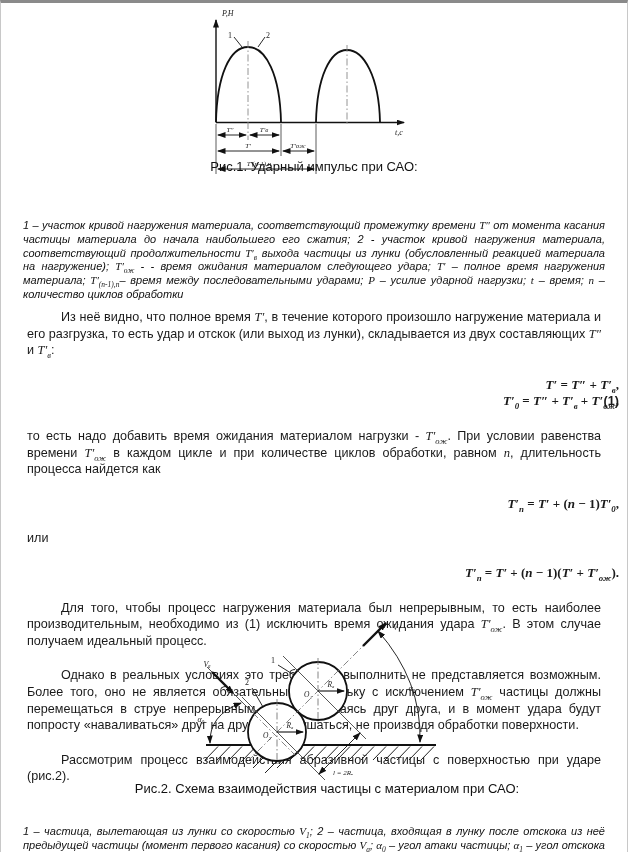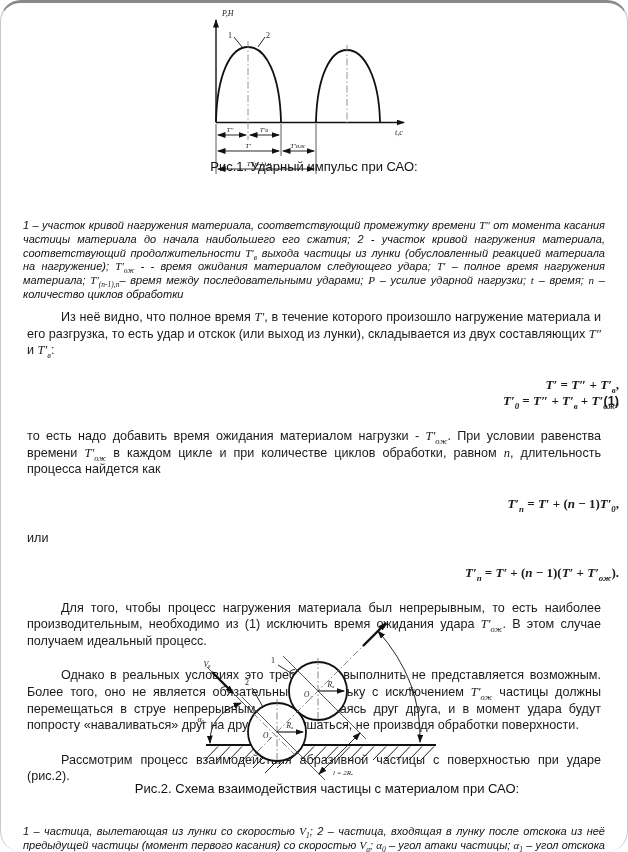--- a/index.html
+++ b/index.html
@@ -1,20 +1,20 @@
 <!DOCTYPE html>
 <html><head>
 <meta charset="utf-8">
 <style>
   html,body{margin:0;padding:0;background:#fff;}
   .page{
     position:relative;width:628px;height:852px;background:#fff;
     box-sizing:border-box;border-top:3px solid #8a8a8a;
     border-left:1px solid #c8c8c8;border-right:1px solid #c8c8c8;
-    font-family:"Liberation Sans",sans-serif;color:#1a1a1a;overflow:hidden;border-radius:21px;
+    font-family:"Liberation Sans",sans-serif;color:#1a1a1a;overflow:hidden;
   }
   svg{position:absolute;left:0;}
   svg text{font-family:"Liberation Serif",serif;fill:#1a1a1a;}
   .fig-label{font-style:italic;}
   .caption{position:absolute;left:0;width:100%;text-align:center;font-size:13px;color:#111;}
   #cap1{top:156px;}
   #cap2{top:778px;margin-left:13px;}
   .legend{
     position:absolute;left:8px;right:8px;margin:14px;
     font-size:11px;line-height:13.8px;font-style:italic;text-align:justify;color:#111;

